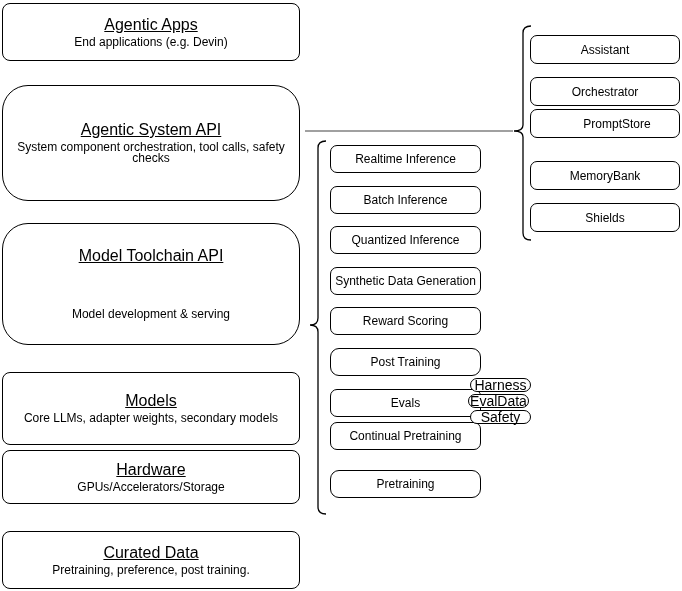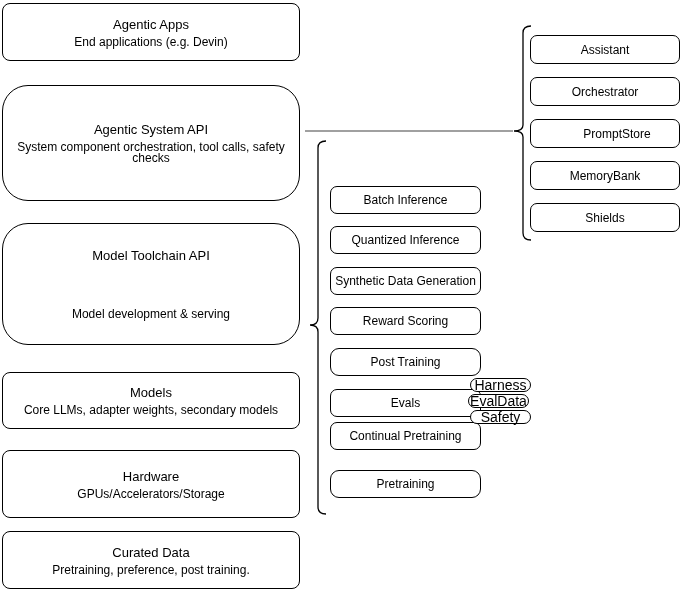--- a/index.html
+++ b/index.html
@@ -8,21 +8,21 @@
     font-family:"Liberation Sans", sans-serif;color:#000;overflow:hidden;
   }
   .canvas *{box-sizing:border-box;}
   
   .lbox{
     position:absolute;left:2px;width:298px;border:1px solid #000;border-radius:8px;
     background:#fff;display:flex;flex-direction:column;align-items:center;
     justify-content:center;text-align:center;z-index:2;
   }
   .lbox.big{border-radius:26px;}
-  .lbox .title{font-size:13px;line-height:15px;}
+  .lbox .title{font-size:16px;line-height:15px;text-decoration:underline;}
   .lbox .subtitle{font-size:12px;line-height:11px;margin-top:5px;}
   
   .sbox{
     position:absolute;border:1px solid #000;border-radius:7px;background:#fff;
     display:flex;align-items:center;justify-content:center;font-size:12px;z-index:2;
   }
   .mbox{left:330px;width:151px;height:28px;}
   .rbox{left:530px;width:150px;height:29px;}
   
   .tag{
@@ -54,35 +54,38 @@
   <div class="lbox big" style="top:85px;height:116px;">
     <div class="title">Agentic System API</div>
     <div class="subtitle">System component orchestration, tool calls, safety checks</div>
   </div>
 
   <div class="lbox big" style="top:223px;height:122px;gap:41px;">
     <div class="title">Model Toolchain API</div>
     <div class="subtitle">Model development &amp; serving</div>
   </div>
 
-  <div class="lbox" style="top:372px;height:57px;">
+  <div class="lbox" style="top:372px;height:73px;">
     <div class="title">Models</div>
     <div class="subtitle">Core LLMs, adapter weights, secondary models</div>
   </div>
 
-  <div class="lbox" style="top:450px;height:68px;">
+  <div class="lbox" style="top:450px;height:54px;">
     <div class="title">Hardware</div>
     <div class="subtitle">GPUs/Accelerators/Storage</div>
   </div>
 
   <div class="lbox" style="top:531px;height:58px;">
     <div class="title">Curated Data</div>
     <div class="subtitle">Pretraining, preference, post training.</div>
   </div>
 
+  <div class="sbox mbox" style="top:145px;">
+    <span>Realtime Inference</span>
+  </div>
   <div class="sbox mbox" style="top:186px;">
     <span>Batch Inference</span>
   </div>
   <div class="sbox mbox" style="top:226px;">
     <span>Quantized Inference</span>
   </div>
   <div class="sbox mbox" style="top:267px;">
     <span>Synthetic Data Generation</span>
   </div>
   <div class="sbox mbox" style="top:307px;">
@@ -110,21 +113,21 @@
   <div class="tag" style="left:470px;top:410px;">
     <span>Safety</span>
   </div>
 
   <div class="sbox rbox" style="top:35px;">
     <span>Assistant</span>
   </div>
   <div class="sbox rbox" style="top:77px;">
     <span>Orchestrator</span>
   </div>
-  <div class="sbox rbox" style="top:119px;padding-left:24px;">
+  <div class="sbox rbox" style="top:109px;padding-left:24px;">
     <span>PromptStore</span>
   </div>
   <div class="sbox rbox" style="top:161px;">
     <span>MemoryBank</span>
   </div>
   <div class="sbox rbox" style="top:203px;">
     <span>Shields</span>
   </div>
 
 </div>

